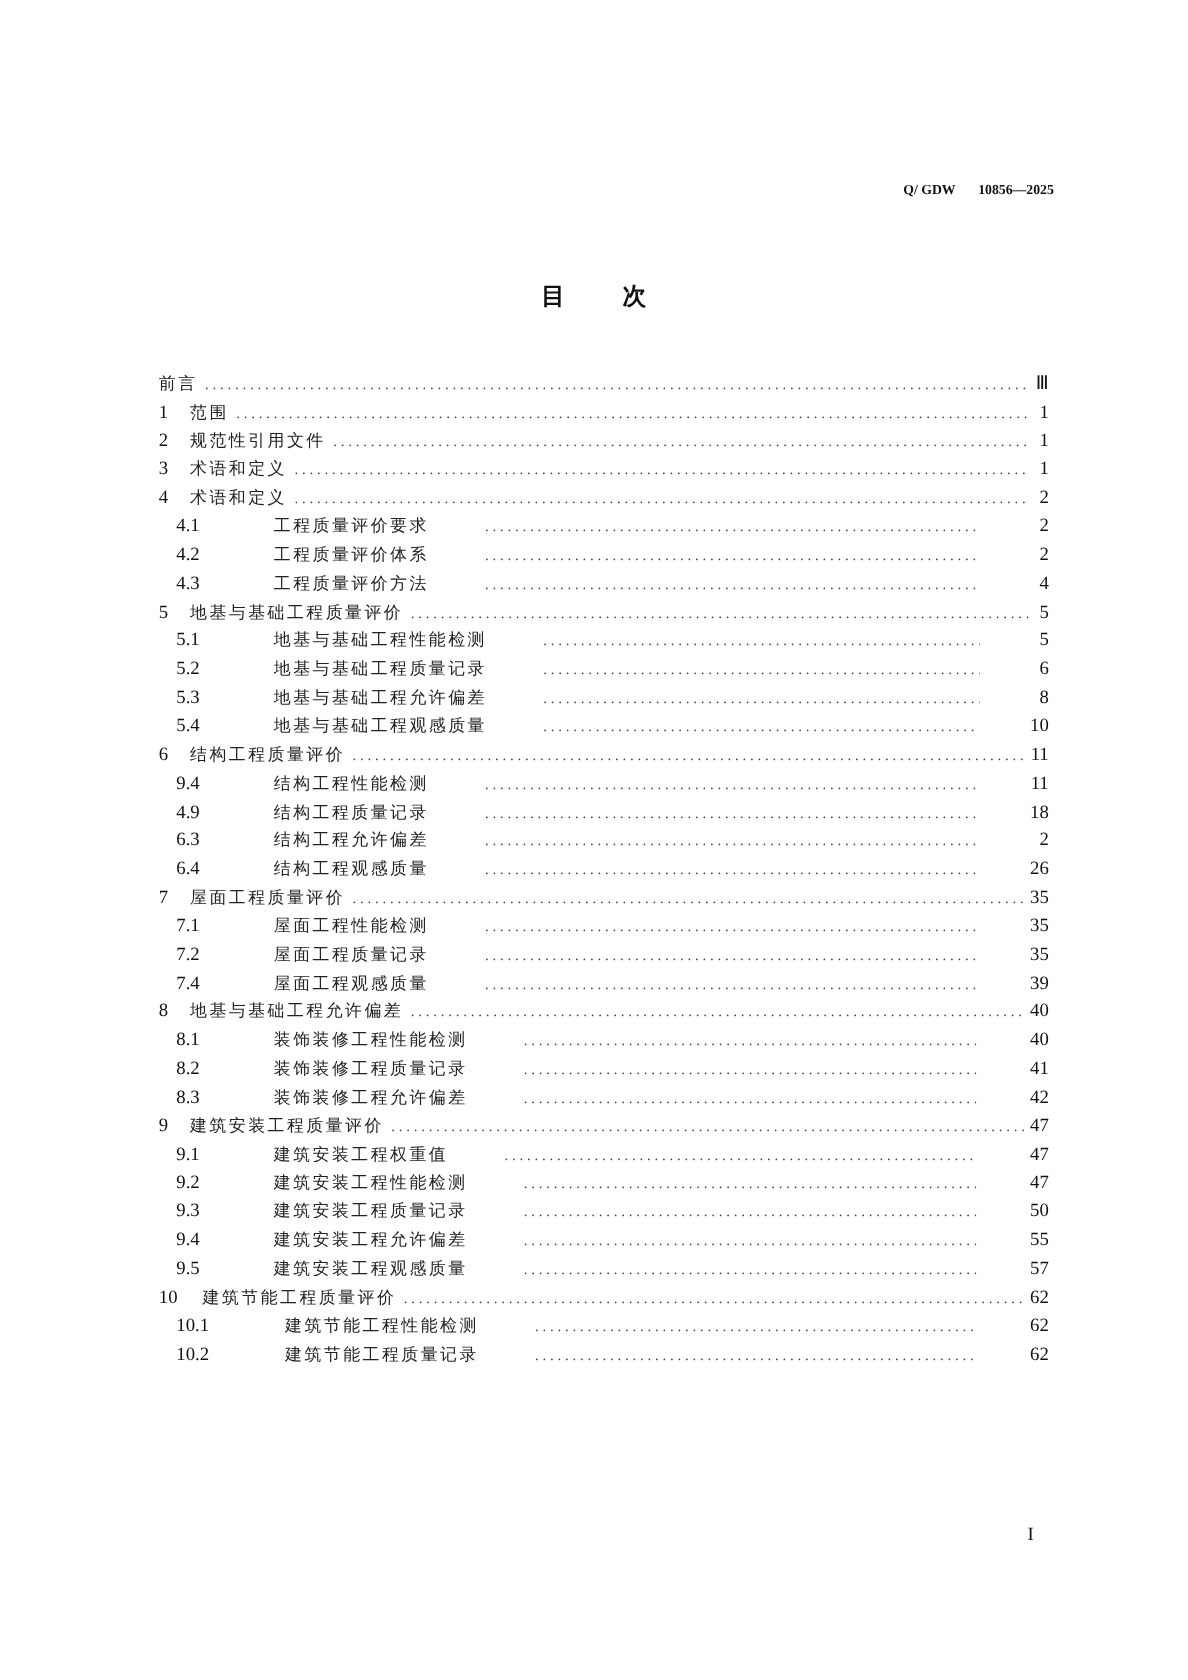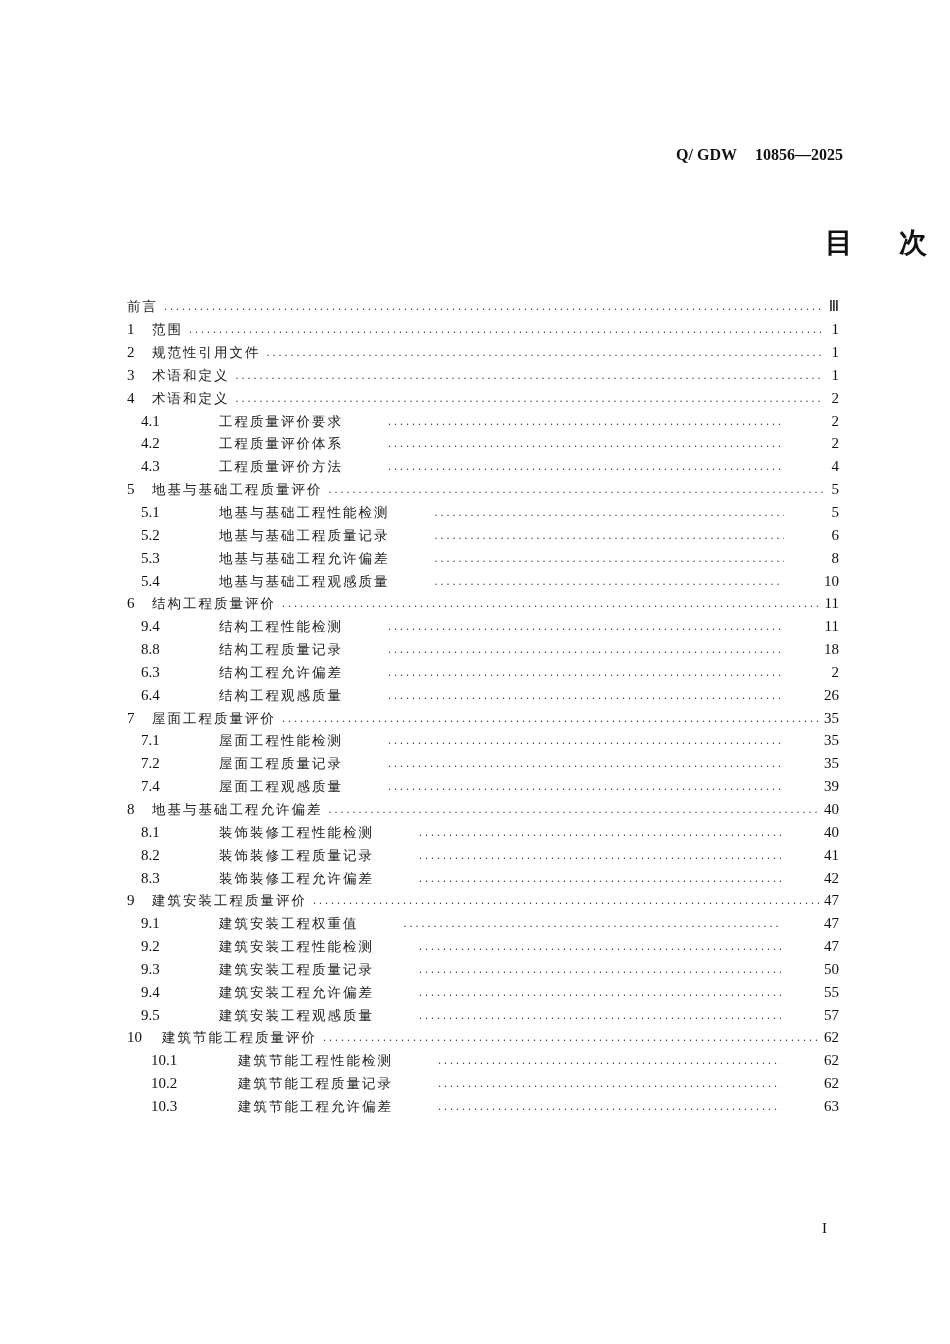--- a/index.html
+++ b/index.html
@@ -1,33 +1,33 @@
 <!DOCTYPE html>
 <html><head>
   <meta charset="utf-8">
   <style>
     html, body { margin: 0; padding: 0; background: #ffffff; }
     body { width: 950px; height: 1344px; position: relative; overflow: hidden;
            font-family: "Liberation Serif", "DejaVu Serif", serif; color: #111; }
-    .doc-code { position: absolute; top: 146px; right: 107px; font-weight: bold; font-size: 16px;
+    .doc-code { position: absolute; top: 146px; right: 107px; font-weight: bold; font-size: 11px;
                 font-family: "Liberation Serif", serif; white-space: pre; }
     .doc-code span { display: inline-block; }
     .doc-code .std { margin-right: 18px; }
-    .title { position: absolute; top: 224px; left: 0; width: 950px; text-align: right;
-             font-size: 28px; font-weight: bold; font-family: "DejaVu Sans", sans-serif; }
+    .title { position: absolute; top: 224px; left: 0; width: 950px; text-align: center;
+             font-size: 19px; font-weight: bold; font-family: "DejaVu Sans", sans-serif; }
     .title span { display: inline-block; margin: 0 23px; }
     .toc { position: absolute; top: 295px; left: 127px; width: 712px; }
-    .toc-row { display: flex; align-items: center; height: 22.85px; font-size: 14px;
+    .toc-row { display: flex; align-items: flex-end; height: 22.85px; font-size: 14px;
                font-family: "DejaVu Sans", sans-serif; line-height: 22px; }
     .toc-row.level2 { padding-left: 14px; gap: 39px; }
     .num { display: inline-block; font-family: "Liberation Serif", serif; font-size: 15px; }
     .level1 .num { width: 25px; }
     .level2 .num { width: 39px; }
     .level1.wide .num { width: 35px; }
-    .level2.wide .num { width: 48px; margin-left: 10px; }
+    .level2.wide .num { width: 48px; }
     .label { white-space: nowrap; letter-spacing: 2px; font-size: 13.5px; color:#222; }
     .leader { flex: 1; overflow: hidden; white-space: nowrap; margin: 0 4px 0 6px;
               font-family: "Liberation Serif", serif; font-size: 12px; color: #444;
               letter-spacing: 3.6px; }
     .leader::before { content: ". . . . . . . . . . . . . . . . . . . . . . . . . . . . . . . . . . . . . . . . . . . . . . . . . . . . . . . . . . . . . . . . . . . . . . . . . . . . . . . . . . . . . . . . . . . . . . . . . . . . . . . . . . . . . . . . . . . . . . . . . . . . . . . . . . . . . . . . . . . . . . . . . . . . . . . . . . . . . . . . . . "; letter-spacing: 0; }
     .page { font-family: "Liberation Serif", serif; font-size: 15px; min-width: 12px; text-align: right; }
     .page-footer { position: absolute; top: 1220px; left: 822px; font-family: "Liberation Serif", serif; font-size: 15px; }
   </style>
 </head>
 <body>
@@ -120,21 +120,21 @@
       <span class="leader"></span>
       <span class="page">11</span>
     </div>
     <div class="toc-row level2">
       <span class="num">9.4</span>
       <span class="label">结构工程性能检测</span>
       <span class="leader"></span>
       <span class="page">11</span>
     </div>
     <div class="toc-row level2">
-      <span class="num">8.8</span>
+      <span class="num">4.9</span>
       <span class="label">结构工程质量记录</span>
       <span class="leader"></span>
       <span class="page">18</span>
     </div>
     <div class="toc-row level2">
       <span class="num">6.3</span>
       <span class="label">结构工程允许偏差</span>
       <span class="leader"></span>
       <span class="page">2</span>
     </div>
@@ -239,21 +239,15 @@
       <span class="label">建筑节能工程性能检测</span>
       <span class="leader"></span>
       <span class="page">62</span>
     </div>
     <div class="toc-row level2 wide">
       <span class="num">10.2</span>
       <span class="label">建筑节能工程质量记录</span>
       <span class="leader"></span>
       <span class="page">62</span>
     </div>
-    <div class="toc-row level2 wide">
-      <span class="num">10.3</span>
-      <span class="label">建筑节能工程允许偏差</span>
-      <span class="leader"></span>
-      <span class="page">63</span>
-    </div>
   </div>
 
 <div class="page-footer">I</div>
 
 </body></html>

